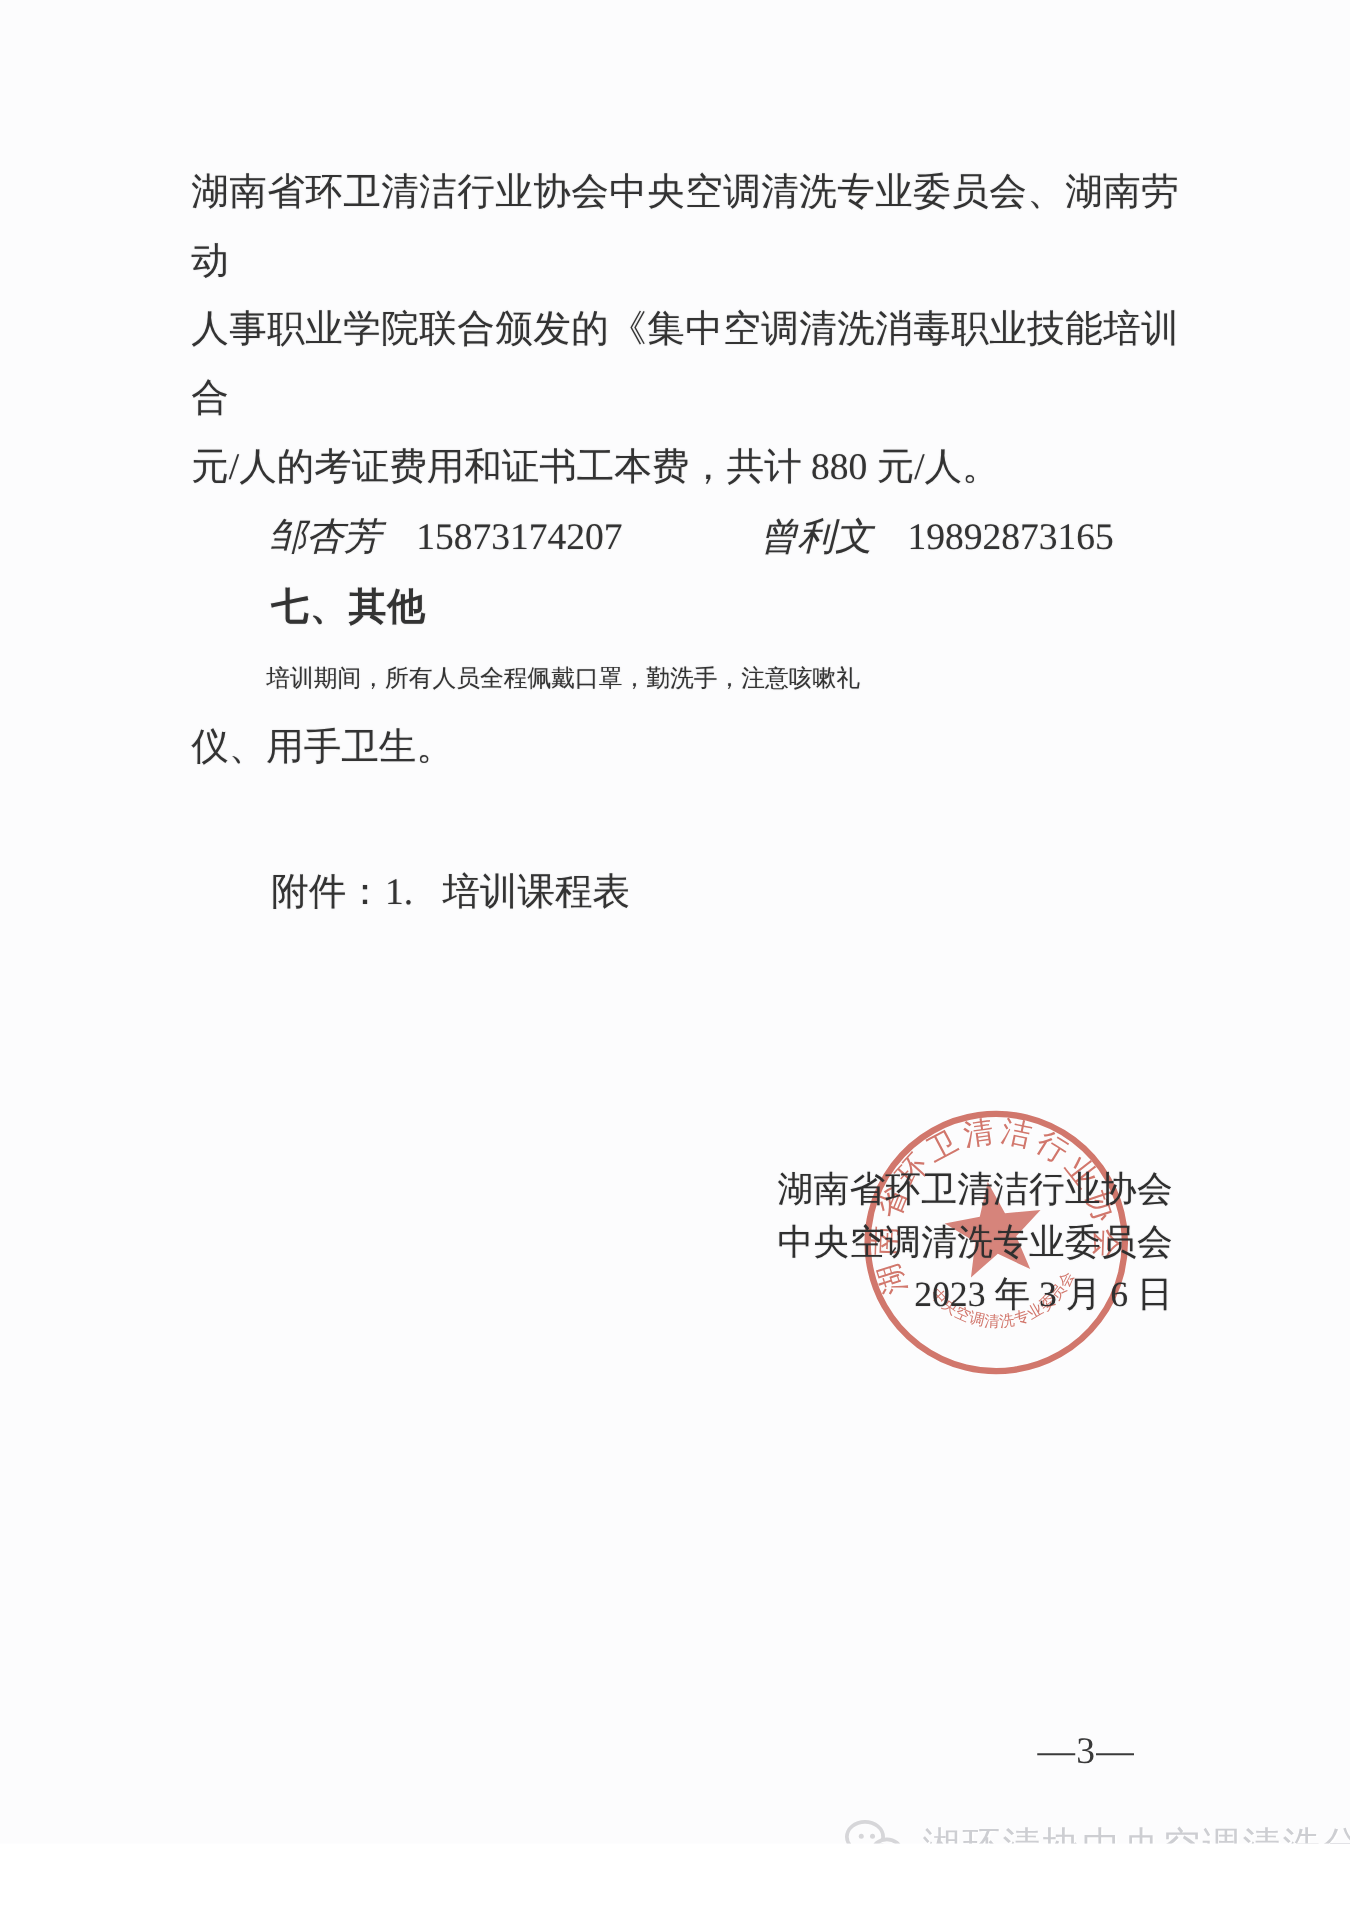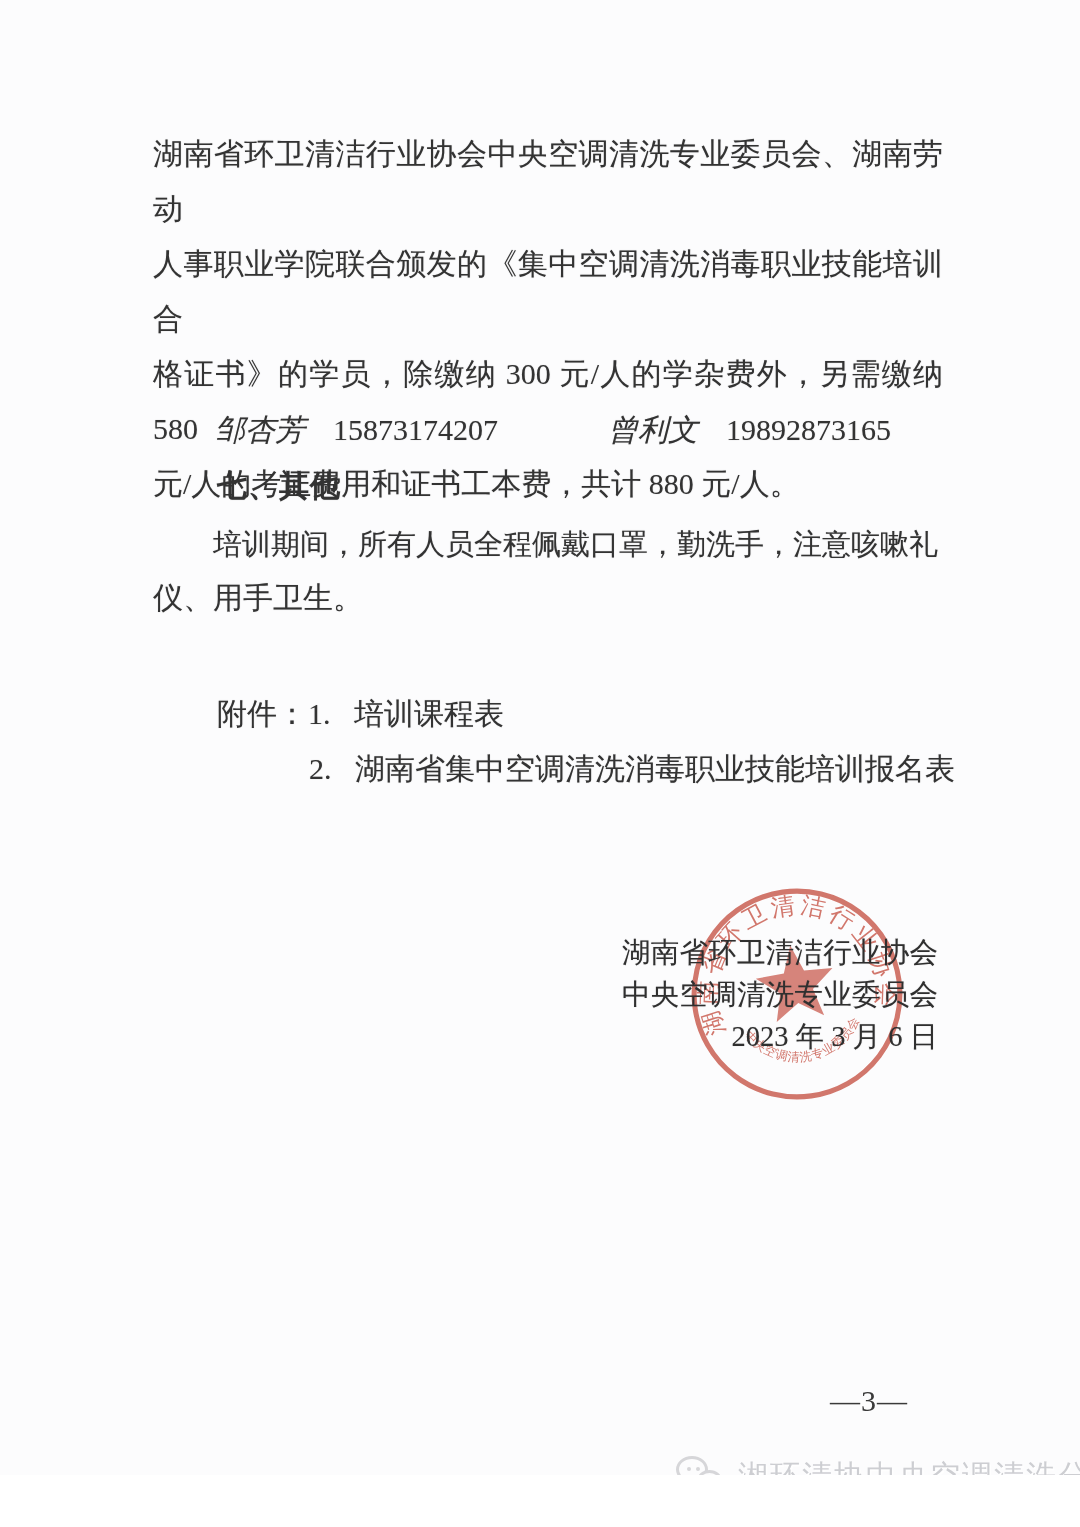--- a/index.html
+++ b/index.html
@@ -28,21 +28,21 @@
     font-weight:bold;
     padding-left:64px;
     letter-spacing:1px;
   }
   .heading2{top:458px;}
   .contacts{top:402px;padding-left:62px;white-space:nowrap;}
   .contact-name{margin-right:28px;font-style:italic;}
   .contact-phone{margin-right:110px;}
   .contact-phone:last-child{margin-right:0;}
   .para2{top:517px;line-height:54px;}
-  .para2 .indent1{padding-left:60px;font-size:29px;white-space:nowrap;}
+  .para2 .indent1{padding-left:60px;font-size:19px;white-space:nowrap;}
   .attach{top:686px;}
   .attach .aline{padding-left:64px;white-space:nowrap;}
   .attach .aline2{padding-left:156px;}
   .attach .anum{display:inline-block;min-width:46px;}
   .attach .alabel{margin-right:1px;}
   .signature{
     position:absolute;
     left:622px;top:932px;width:316px;
     font-size:28.5px;line-height:42px;
     color:#2f2f2f;
@@ -95,42 +95,38 @@
   }
 </style>
 </head>
 <body>
 
 <div class="page">
 
   <div class="doc-text para1">
     <span class="line fill">湖南省环卫清洁行业协会中央空调清洗专业委员会、湖南劳动</span>
     <span class="line fill">人事职业学院联合颁发的《集中空调清洗消毒职业技能培训合</span>
-    <span class="line fill">格证书》的学员，除缴纳 300 元/人的学杂费外，另需缴纳 580</span>
     <span class="line">元/人的考证费用和证书工本费，共计 880 元/人。</span>
   </div>
 
 
   <div class="doc-text contacts">
     <span class="contact-name">邹杏芳</span><span class="contact-phone">15873174207</span><span class="contact-name">曾利文</span><span class="contact-phone">19892873165</span>
   </div>
 
   <div class="doc-text heading heading2">七、其他</div>
 
   <div class="doc-text para2">
     <span class="line indent1">培训期间，所有人员全程佩戴口罩，勤洗手，注意咳嗽礼</span>
     <span class="line">仪、用手卫生。</span>
   </div>
 
   <div class="doc-text attach">
     <span class="line aline">
       <span class="alabel">附件：</span><span class="anum">1.</span><span>培训课程表</span>
-    </span>
-    <span class="line aline aline2">
-      <span class="anum">2.</span><span>湖南省集中空调清洗消毒职业技能培训报名表</span>
     </span>
   </div>
 
   <div class="seal">
     <svg width="220" height="220" viewBox="0 0 216 216">
       <g fill="#cd6053">
         <circle cx="108" cy="108" r="101" fill="none" stroke-width="5" stroke="#cd6053"></circle>
         <path id="sealTopArc" d="M 32.9,132.4 A 79,79 0 1 1 183.1,132.4" fill="none"></path>
         <text font-size="23.5" letter-spacing="4">
           <textPath href="#sealTopArc" startOffset="50%" text-anchor="middle">湖南省环卫清洁行业协会</textPath>

